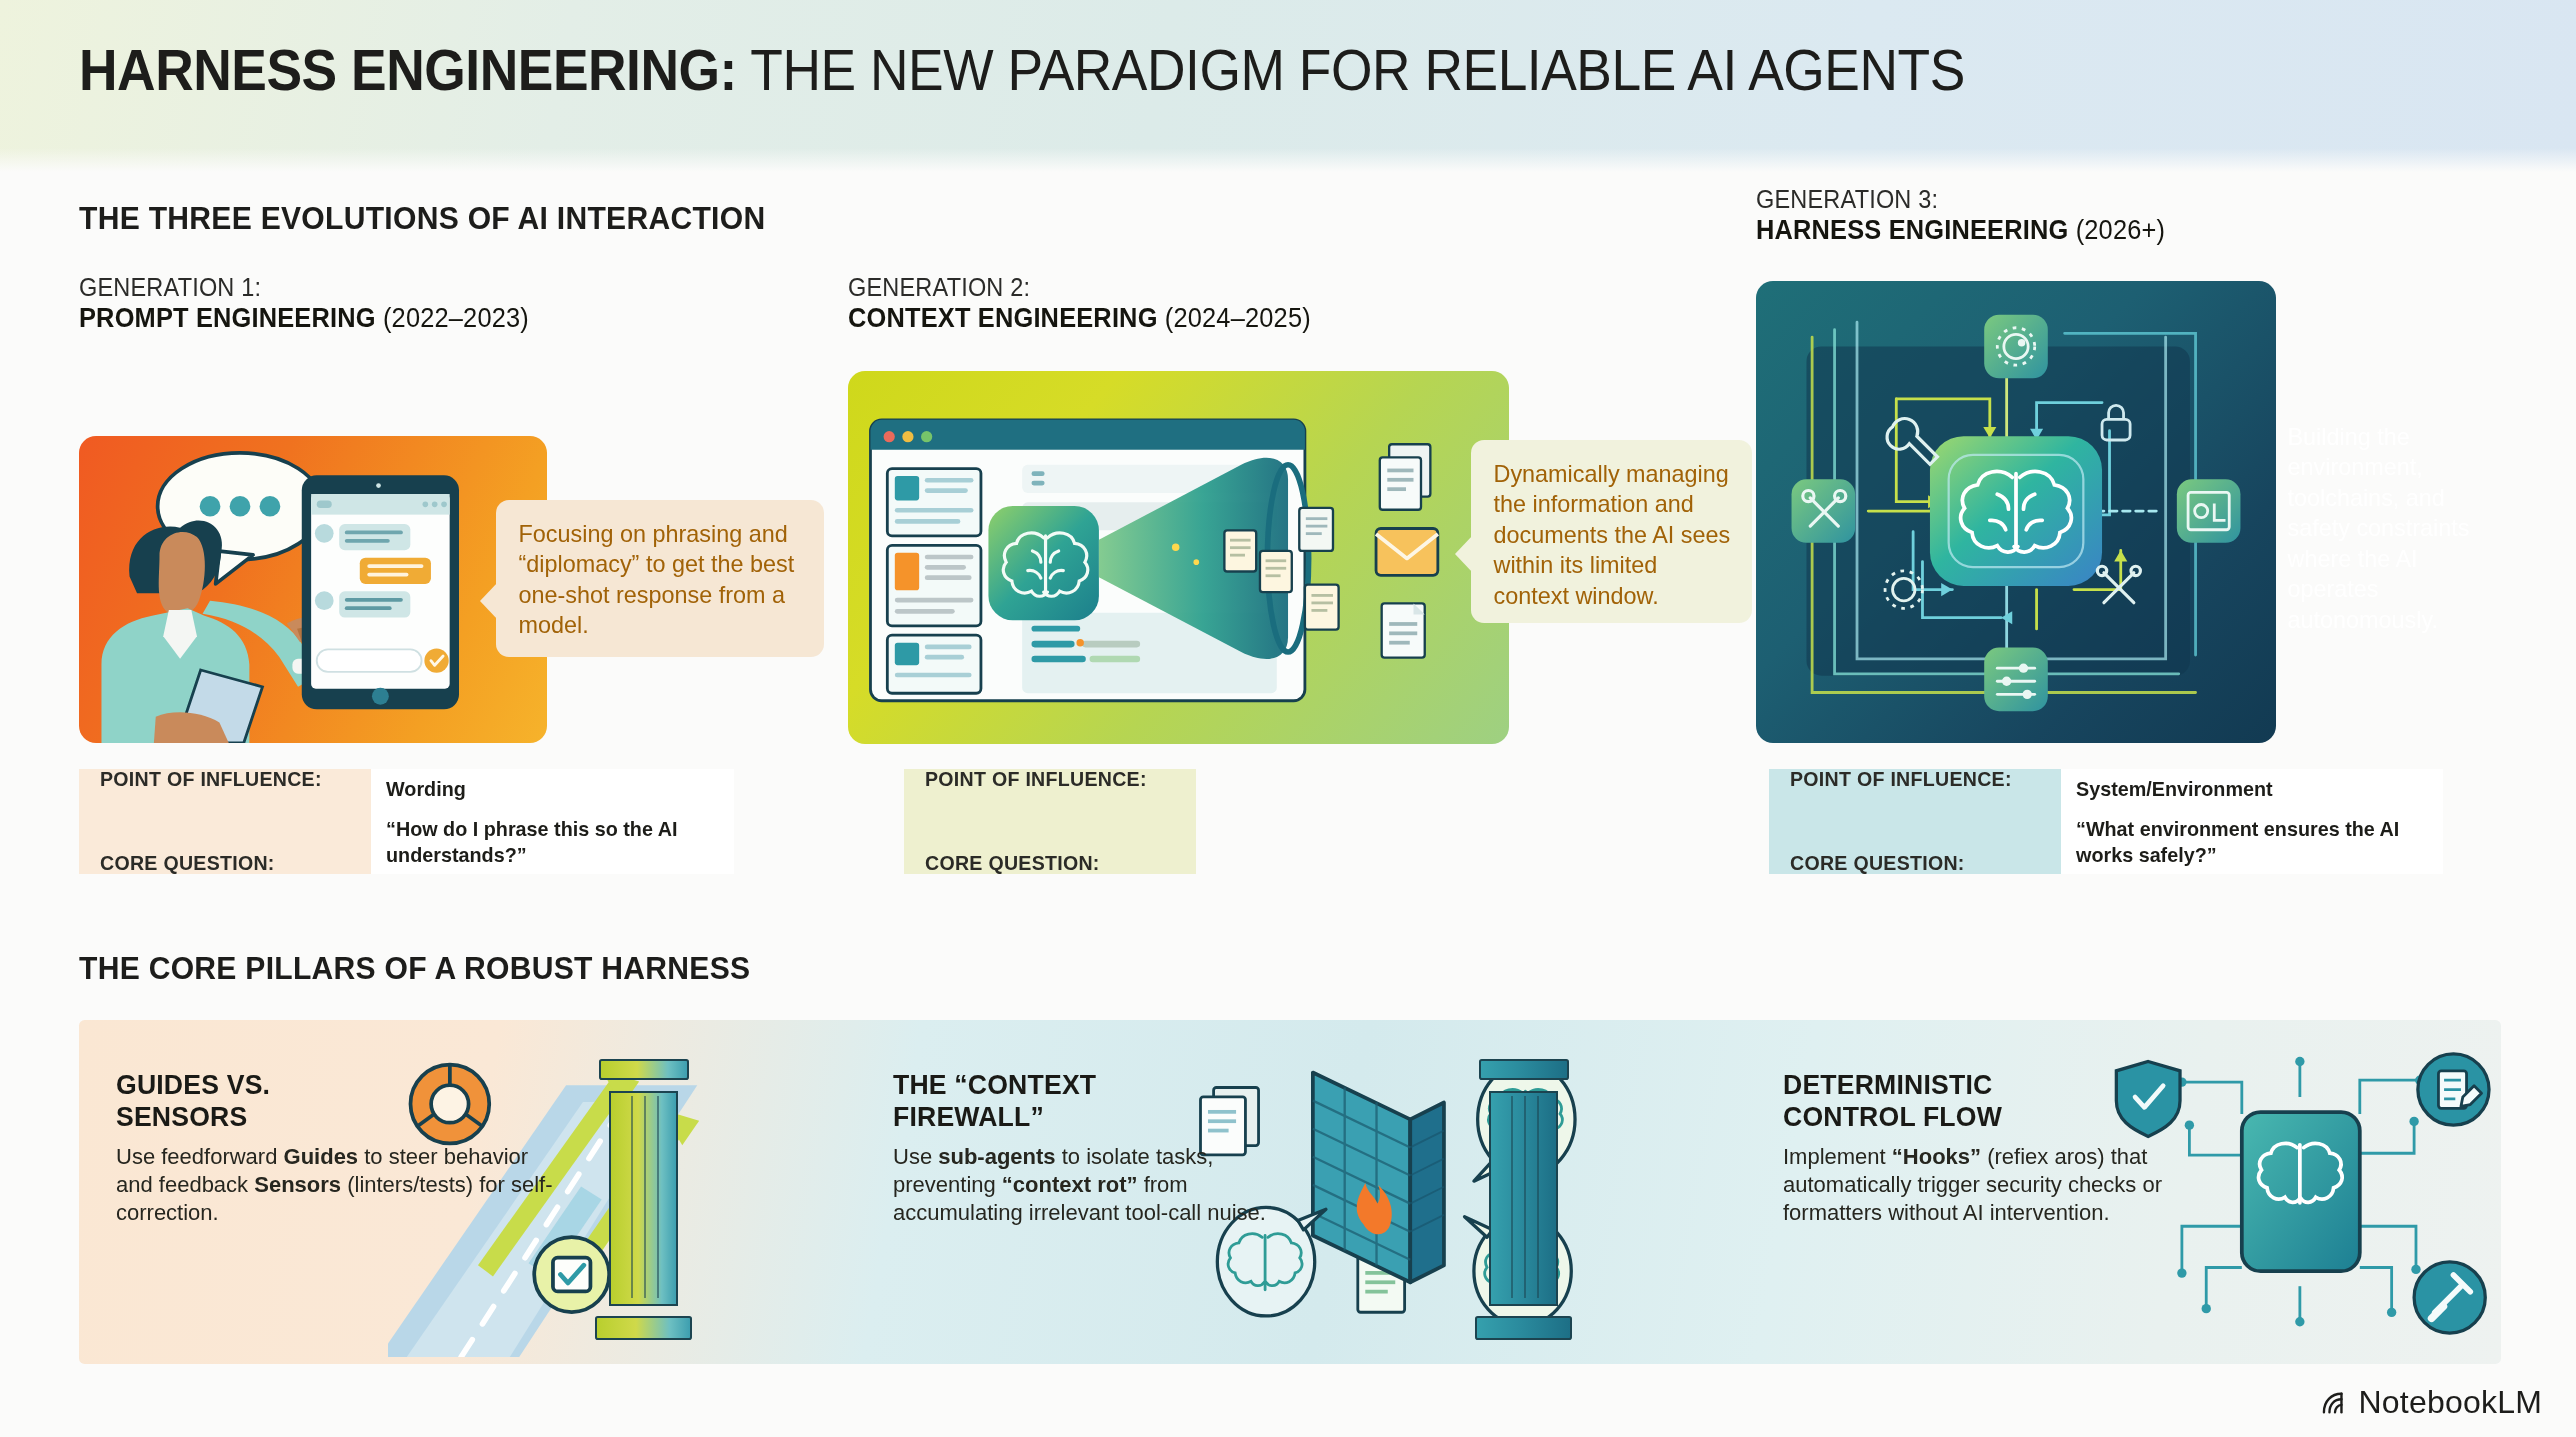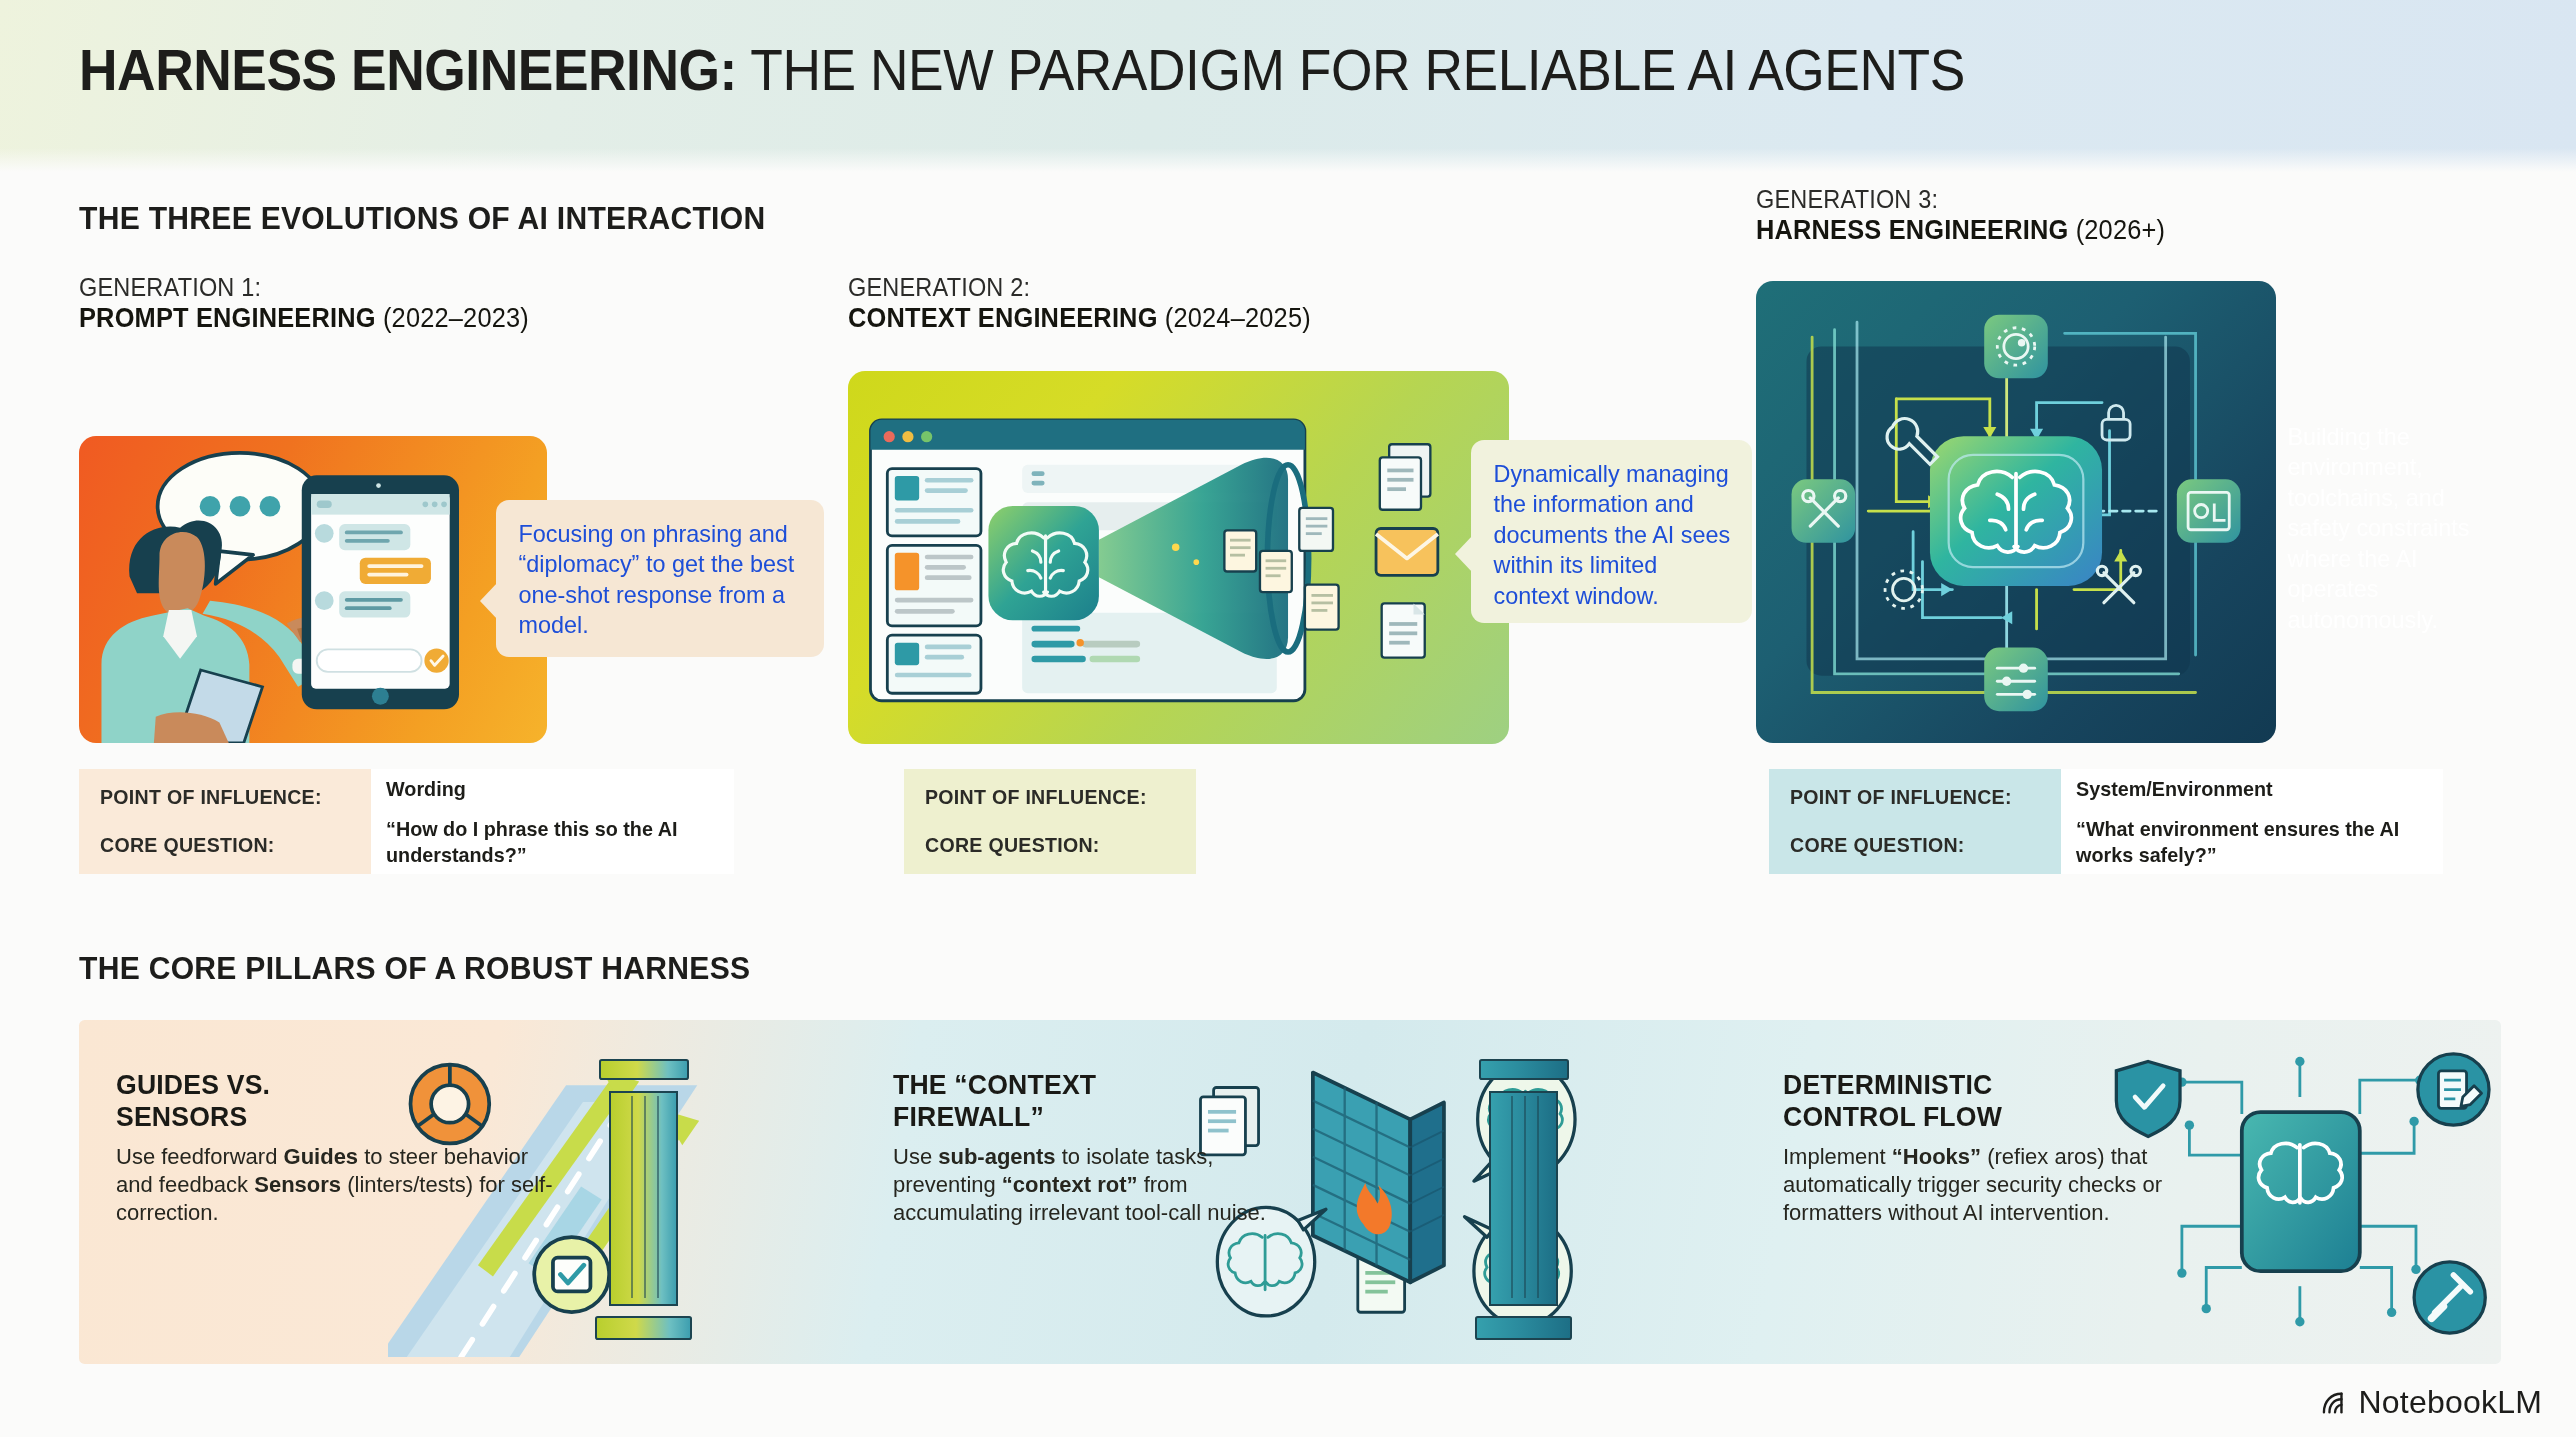--- a/index.html
+++ b/index.html
@@ -53,31 +53,31 @@
       background:linear-gradient(130deg,#cfd81b 0%,#d6dc27 28%,#b6d552 60%,#9ed082 100%);}
   .p3{left:1756px;top:281px;width:520px;height:462px;
       background:linear-gradient(135deg,#1f6f78 0%,#1d5f72 40%,#17455e 75%,#123a52 100%);}
 
   
   .callout{position:absolute;border-radius:13px;padding:19px 20.6px 20.6px 22.5px;box-sizing:border-box;}
   .callout .tail{
     position:absolute;left:-16px;top:52%;width:0;height:0;
     border-top:19.7px solid transparent;border-bottom:19.7px solid transparent;
   }
-  .callout p{margin:0;font-size:23.4px;line-height:1.30;color:#1d4ed8;}
+  .callout p{margin:0;font-size:23.4px;line-height:1.30;color:#a16207;}
   #co1{left:496px;top:500px;width:328px;height:157px;background:#f6e7d4;}
   #co1 .tail{border-right:18px solid #f6e7d4;}
   #co2{left:1471px;top:440px;width:281px;height:183px;background:#f1f2dd;}
   #co2 .tail{border-right:18px solid #f1f2dd;}
   #co3{left:2265px;top:403px;width:234px;height:243px;background:transparent;}
   #co3 p{color:#ffffff;}
 
   
   .facts{position:absolute;height:105px;display:flex;}
-  .facts .labels{display:flex;flex-direction:column;justify-content:center;padding:0 20.6px 0 20.6px;box-sizing:border-box;}
+  .facts .labels{display:flex;flex-direction:column;justify-content:space-between;padding:0 20.6px 0 20.6px;box-sizing:border-box;}
   .facts .values{display:flex;flex-direction:column;justify-content:center;padding:0 13px 0 15px;box-sizing:border-box;background:#ffffff;}
   .facts .lbl{font-size:20.6px;font-weight:bold;color:#2b2b27;letter-spacing:0.3px;line-height:1;transform:scaleX(.95);transform-origin:left center;white-space:nowrap;}
   .facts .lbl.first{margin-bottom:27px;}
   .facts .val{font-size:20.6px;font-weight:bold;color:#1d1d19;line-height:1.22;transform:scaleX(.96);transform-origin:left center;}
   .facts .val.first{margin-bottom:15px;white-space:nowrap;}
   #f1{left:79px;top:769px;width:655px;}
   #f1 .labels{background:#faead9;width:292px;}
   #f1 .values{width:363px;}
   #f2{left:904px;top:769px;width:655px;}
   #f2 .labels{background:#eef0cf;width:292px;}

